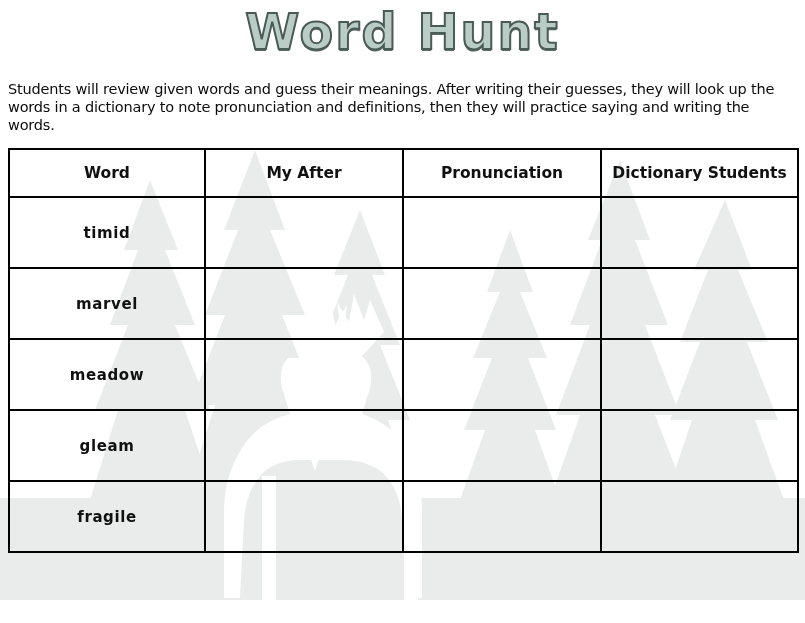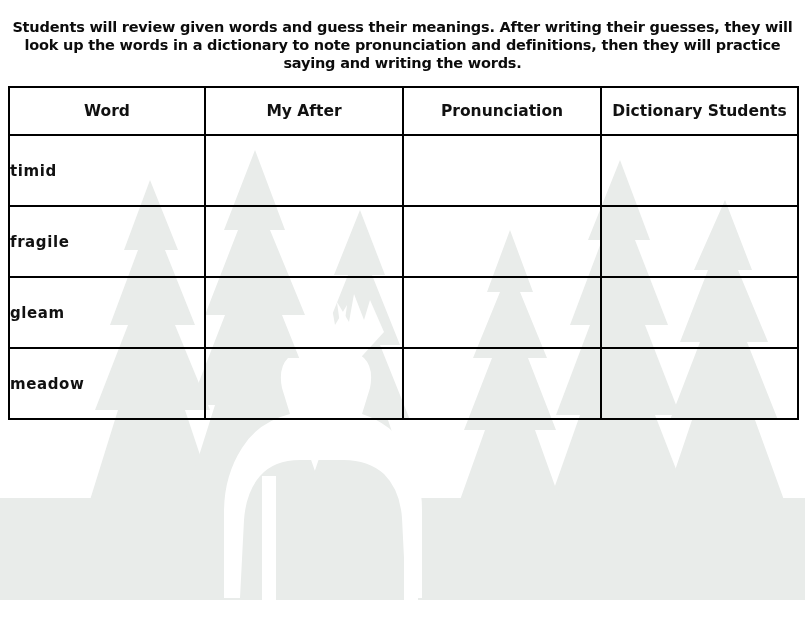--- a/index.html
+++ b/index.html
@@ -47,23 +47,22 @@
     -webkit-text-stroke: 2px #4a5a56;
     text-shadow: 0 2px 0 #5c6b67;
     margin: 4px 0 0 0;
     line-height: 58px;
   }
 
   
   .instructions {
     position: relative;
     z-index: 2;
-    text-align: center;
     font-size: 14.5px;
-    font-weight: bold;
+    font-weight: normal;
     color: #0c0c0c;
     line-height: 18px;
     padding: 3px 8px 0 8px;
     letter-spacing: -0.2px;
   }
 
   
   .table-wrap {
     position: relative;
     z-index: 2;
@@ -86,21 +85,21 @@
     font-size: 15.5px;
     font-weight: bold;
     color: #111;
     text-align: center;
     vertical-align: middle;
     line-height: 17px;
   }
   table.sheet td {
     height: 69px;
     vertical-align: middle;
-    text-align: left;
+    text-align: center;
   }
   td.wordcell {
     font-size: 15px;
     font-weight: bold;
     color: #111;
     letter-spacing: 0.6px;
   }
 
   col.c-word { width: 196px; }
   col.c-guess { width: 198px; }
@@ -128,20 +127,21 @@
 
     <g fill="#ffffff">
       <path d="M300,215 l14,-32 6,20 10,-26 5,28 12,-20 -4,30 16,-16 -10,28 18,-6 -20,18 6,4 -22,6 z"></path>
       <path d="M384,212 l-14,-32 -6,20 -10,-26 -5,28 -12,-20 4,30 -16,-16 10,28 -18,-6 20,18 -6,4 22,6 z"></path>
       <path d="M318,238 q22,-22 46,0 q10,10 6,30 l-8,26 q30,10 44,34 q16,28 16,62 l0,88 -16,0 -4,-80 q-2,-28 -18,-44 -16,-14 -40,-14 l-44,0 q-26,0 -40,16 -14,16 -16,44 l-4,78 -16,0 0,-86 q0,-36 18,-64 16,-26 48,-34 l-8,-26 q-4,-20 6,-30 z"></path>
       <rect x="262" y="356" width="14" height="124"></rect>
       <rect x="404" y="356" width="14" height="124"></rect>
     </g>
   </svg>
 
+  <h1 class="title">Word Hunt</h1>
 
   <p class="instructions">Students will review given words and guess their meanings. After writing their guesses, they will look up the words in a dictionary to note pronunciation and definitions, then they will practice saying and writing the words.</p>
 
   <div class="table-wrap">
     <table class="sheet">
       <colgroup>
         <col class="c-word">
           <col class="c-guess">
           <col class="c-pron">
           <col class="c-mean">
@@ -155,33 +155,39 @@
         </tr>
       </thead>
       <tbody>
         <tr>
           <td class="wordcell">timid</td>
           <td></td>
           <td></td>
           <td></td>
         </tr>
         <tr>
-          <td class="wordcell">fragile</td>
+          <td class="wordcell">marvel</td>
+          <td></td>
+          <td></td>
+          <td></td>
+        </tr>
+        <tr>
+          <td class="wordcell">meadow</td>
           <td></td>
           <td></td>
           <td></td>
         </tr>
         <tr>
           <td class="wordcell">gleam</td>
           <td></td>
           <td></td>
           <td></td>
         </tr>
         <tr>
-          <td class="wordcell">meadow</td>
+          <td class="wordcell">fragile</td>
           <td></td>
           <td></td>
           <td></td>
         </tr>
       </tbody>
     </table>
   </div>
 
 </div>
 

